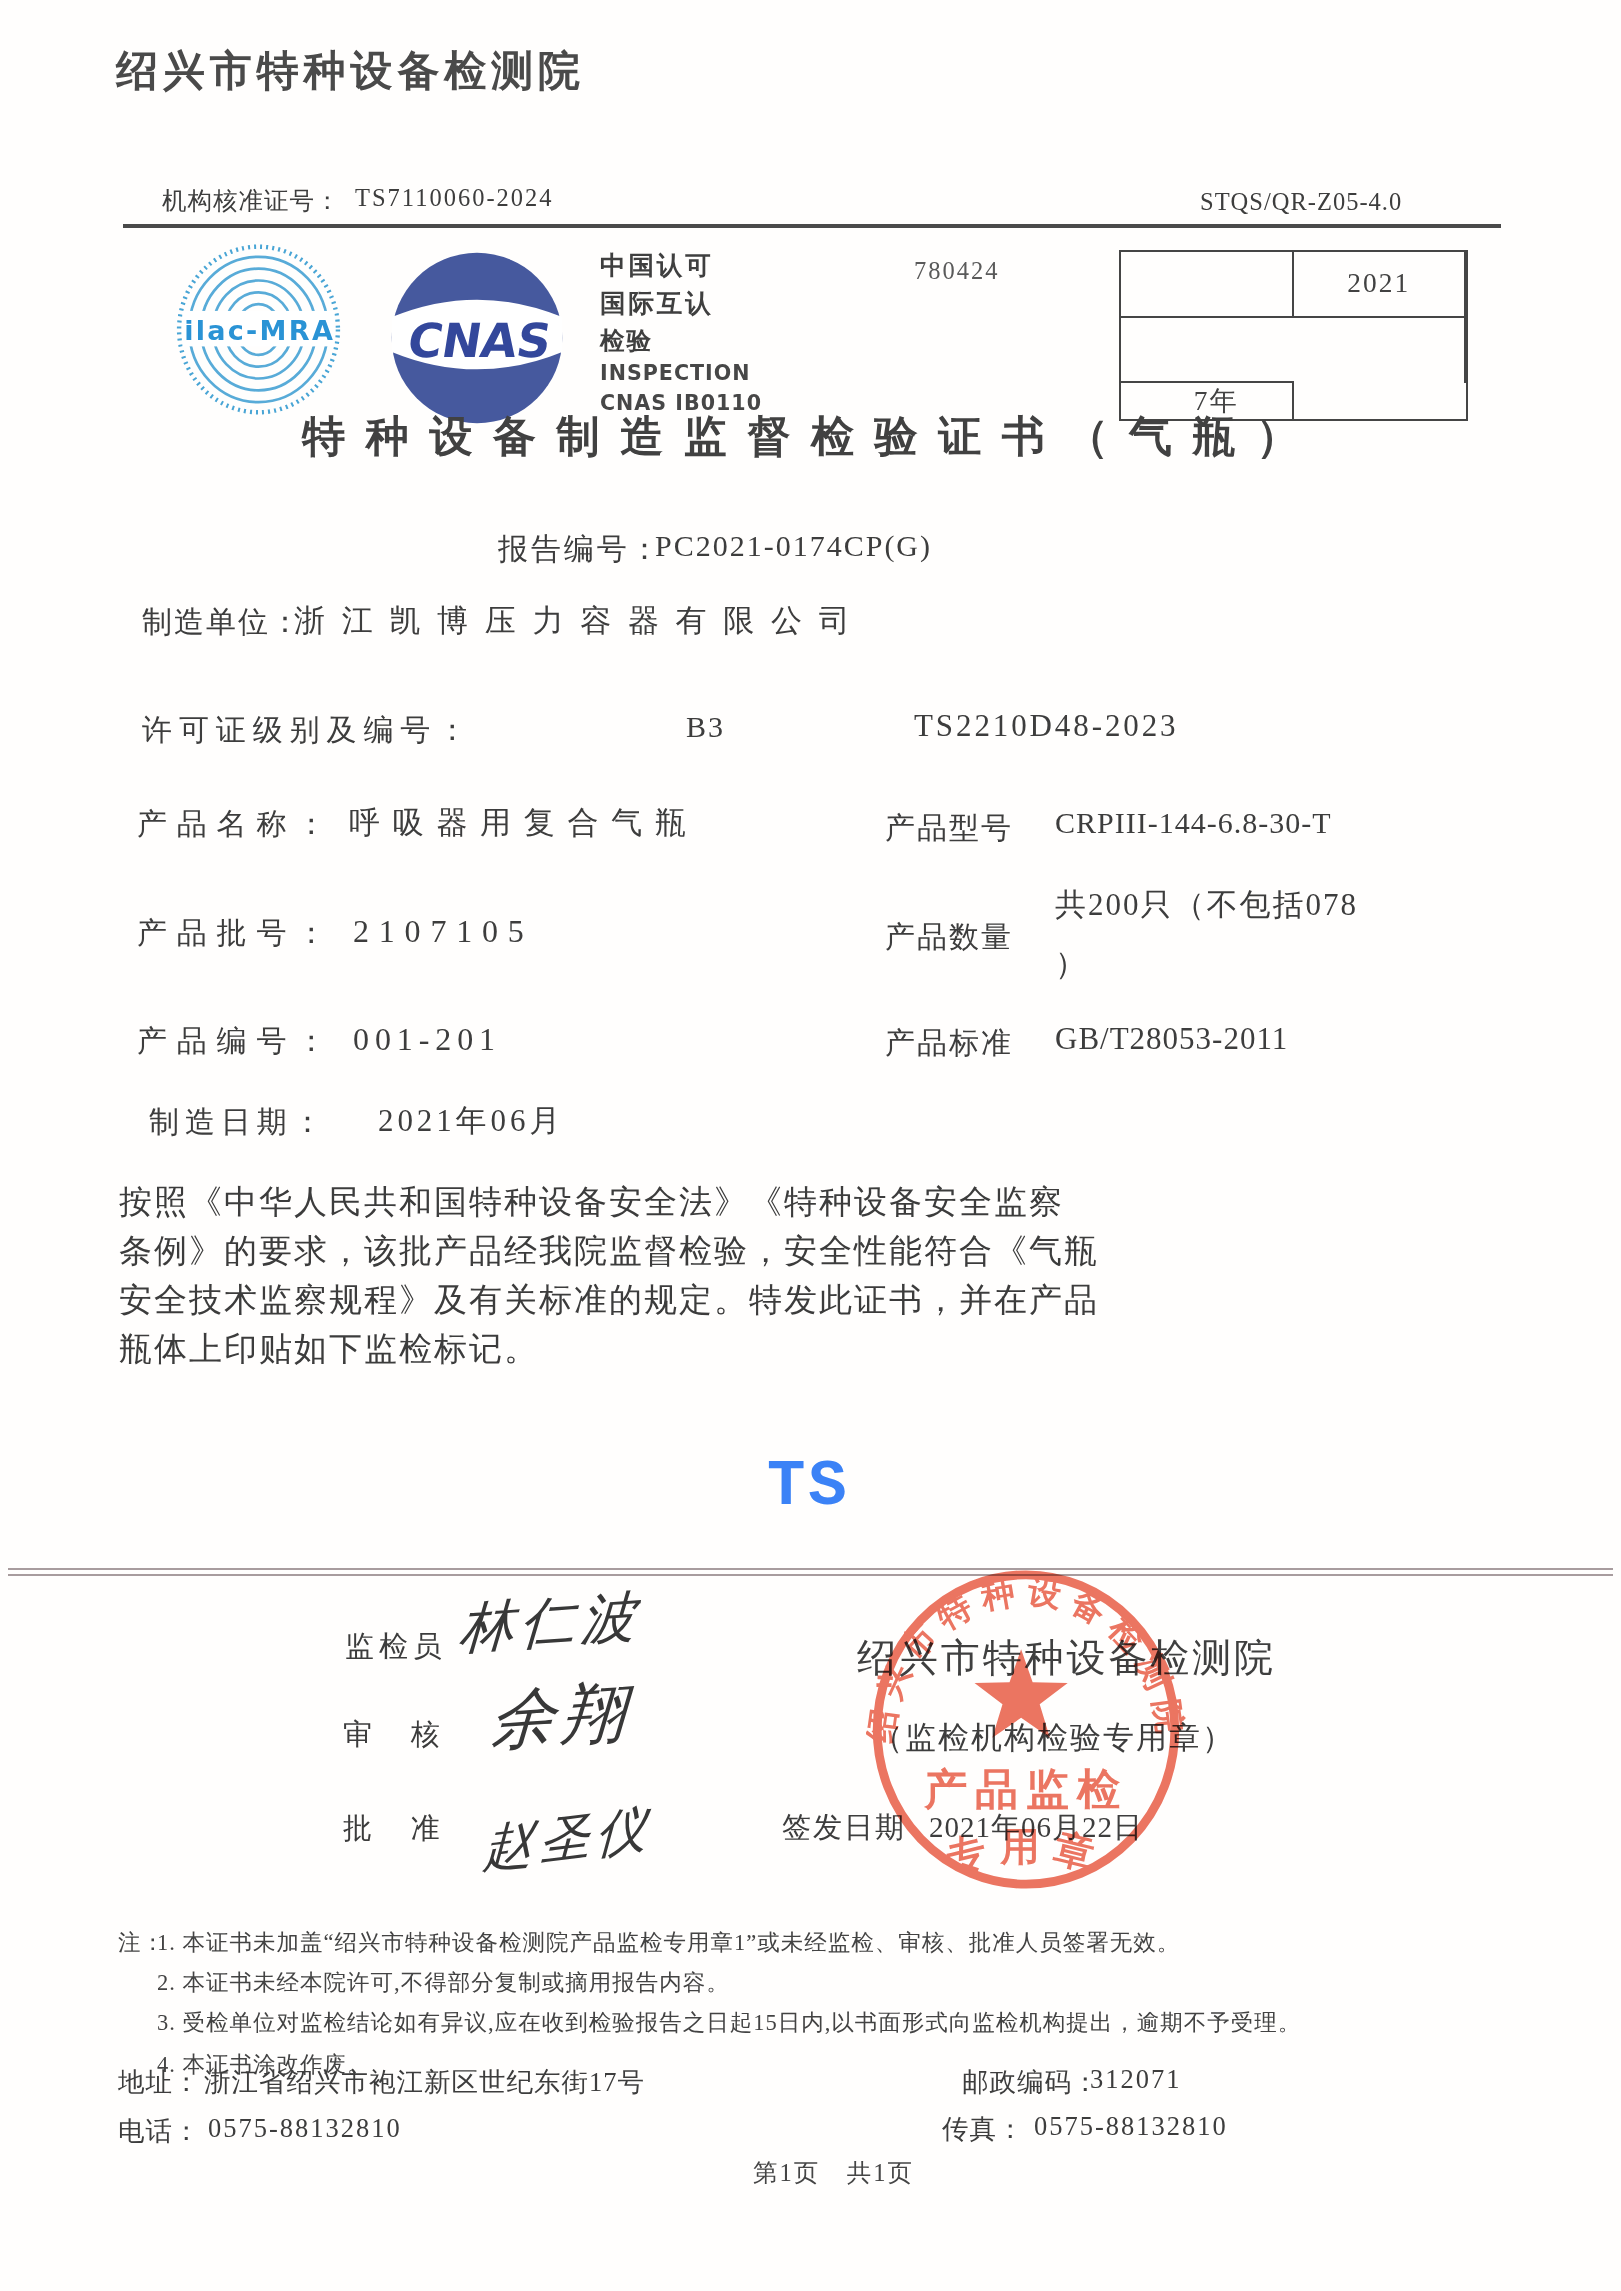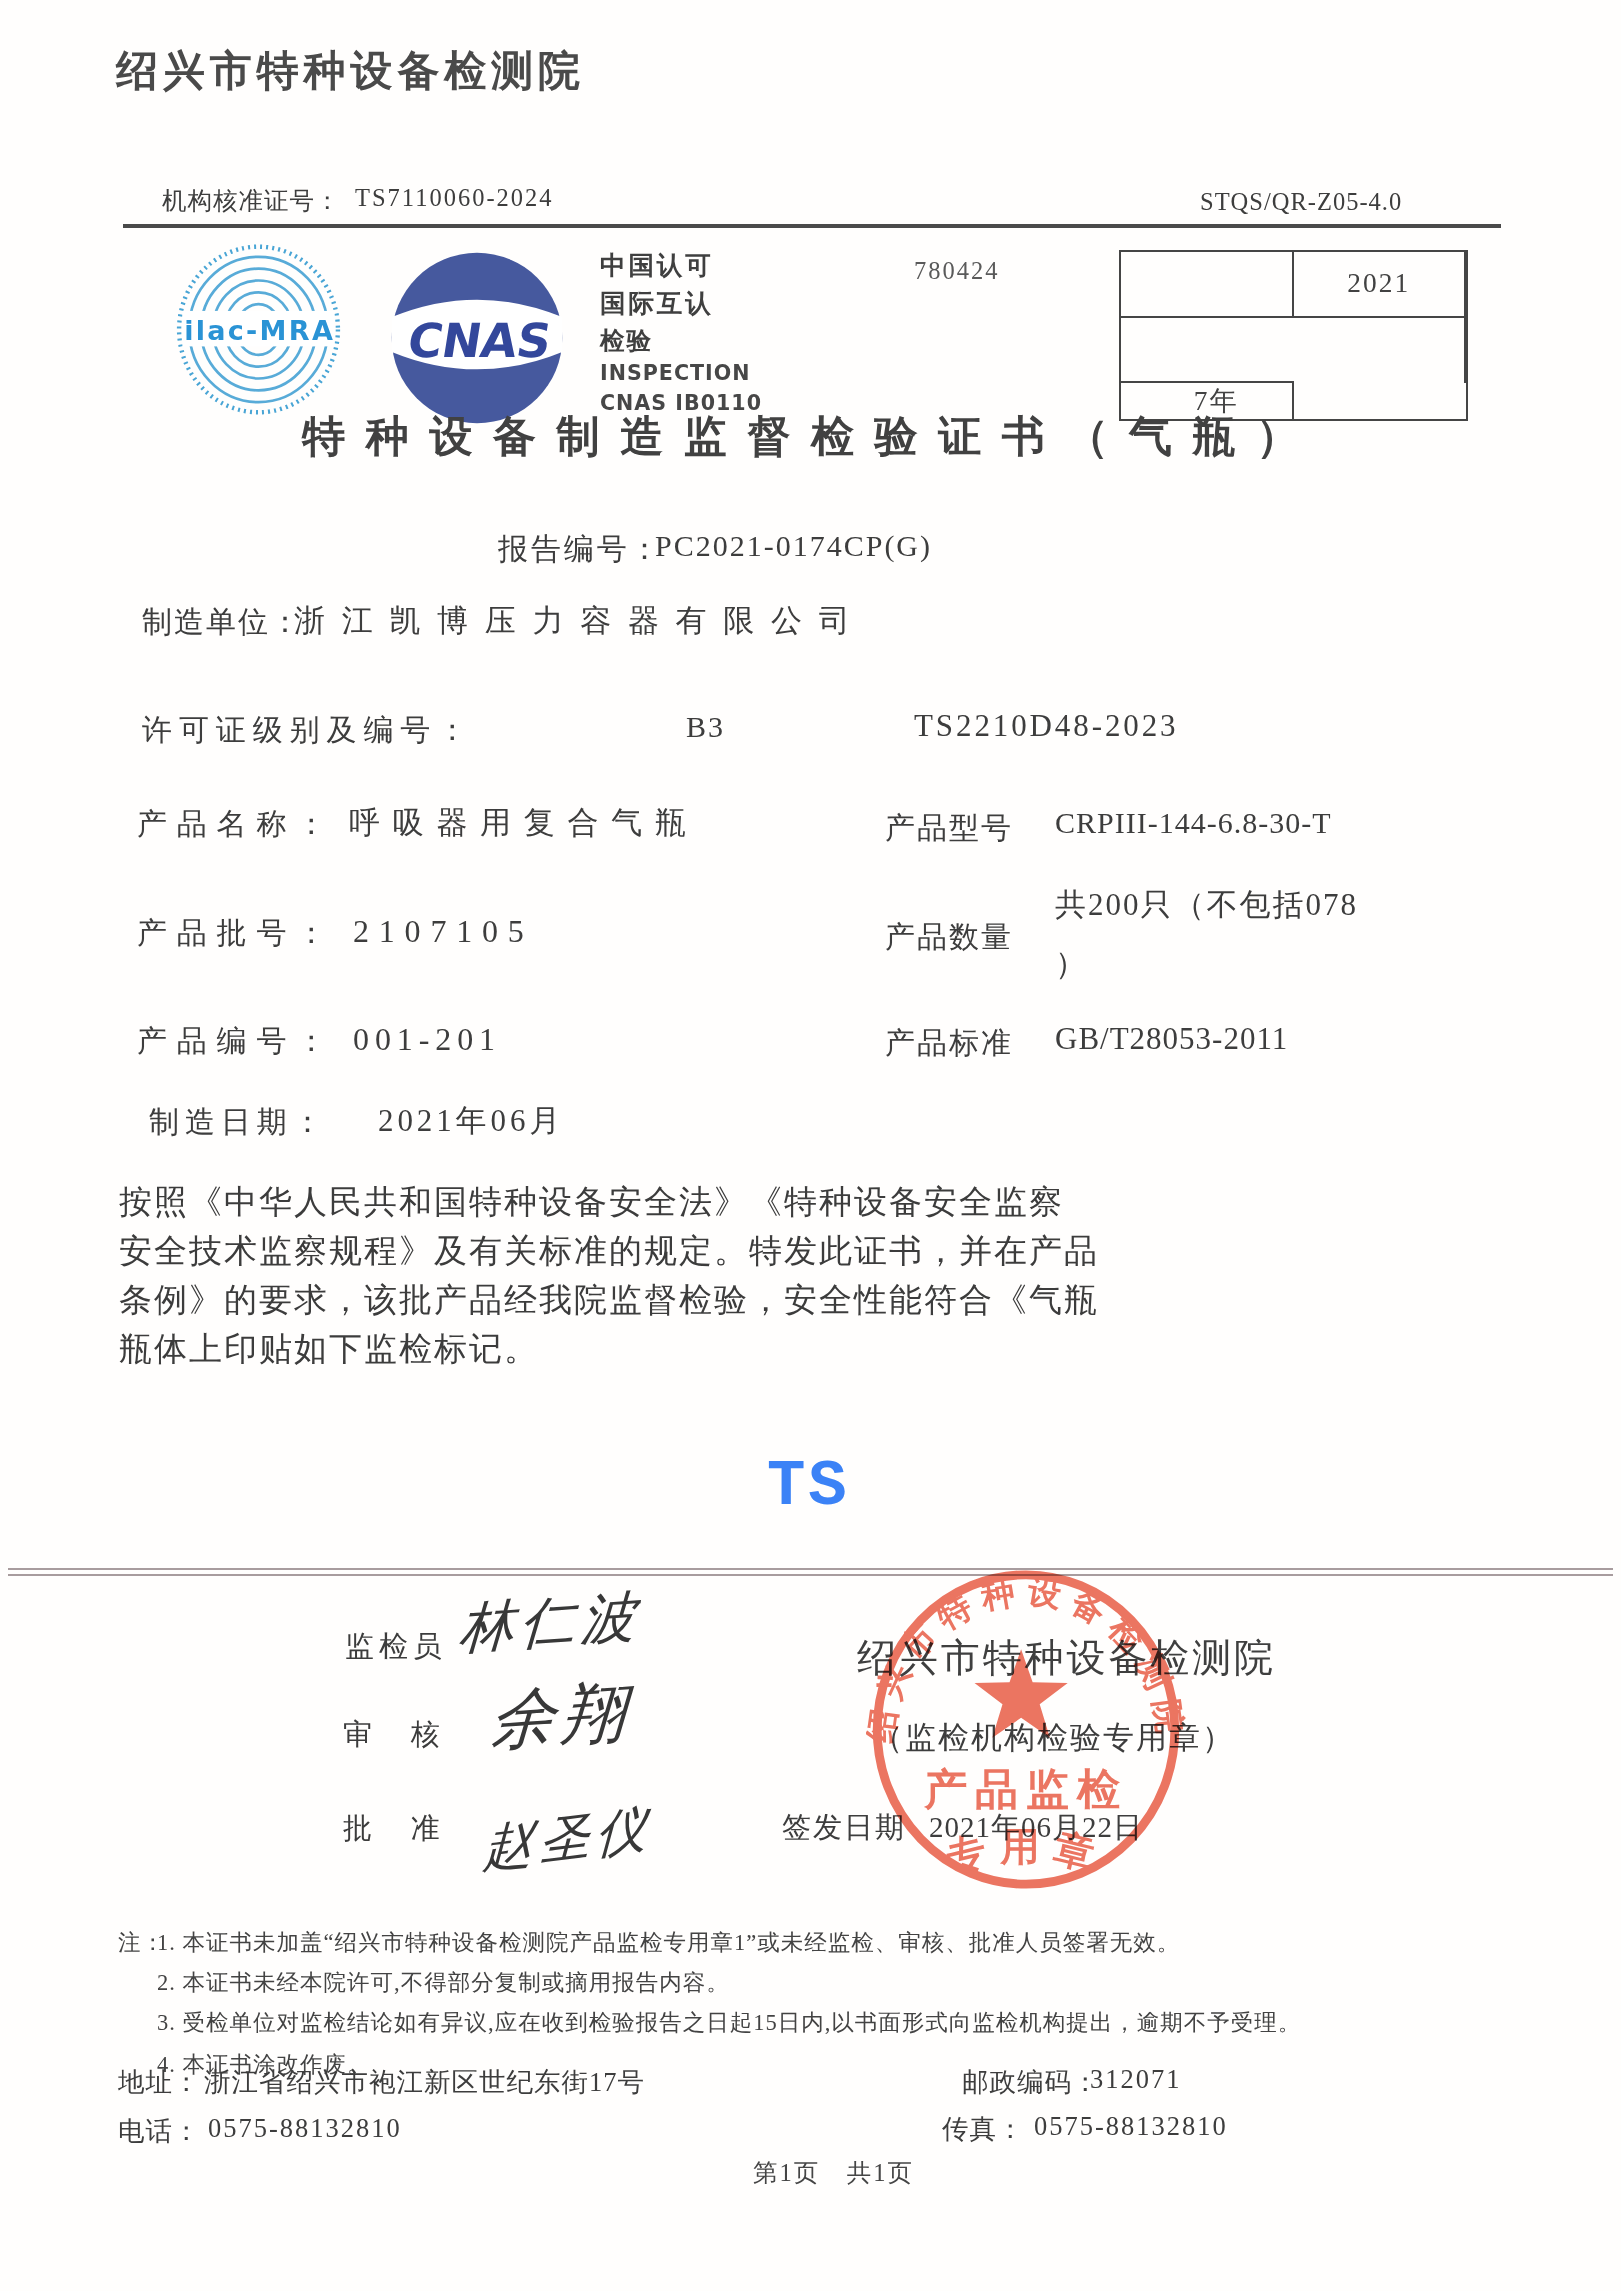--- a/index.html
+++ b/index.html
@@ -167,22 +167,22 @@
   <div class="abs fld qty-line2">）</div>
   <div class="abs fld pserial-label">产品编号：</div>
   <div class="abs fld pserial-value">001-201</div>
   <div class="abs fld std-label">产品标准</div>
   <div class="abs fld std-value">GB/T28053-2011</div>
   <div class="abs fld mdate-label">制造日期：</div>
   <div class="abs fld mdate-value">2021年06月</div>
 
   <div class="abs statement">
     <div>按照《中华人民共和国特种设备安全法》《特种设备安全监察</div>
+    <div>条例》的要求，该批产品经我院监督检验，安全性能符合《气瓶</div>
     <div>安全技术监察规程》及有关标准的规定。特发此证书，并在产品</div>
-    <div>条例》的要求，该批产品经我院监督检验，安全性能符合《气瓶</div>
     <div>瓶体上印贴如下监检标记。</div>
   </div>
 
   <div class="abs ts-mark">TS</div>
 
   <div class="abs rule-mid"></div>
 
   <div class="abs so-label insp-label">监检员</div>
   <div class="abs sig insp-sign">林仁波</div>
   <div class="abs so-label rev-label">审　核</div>

